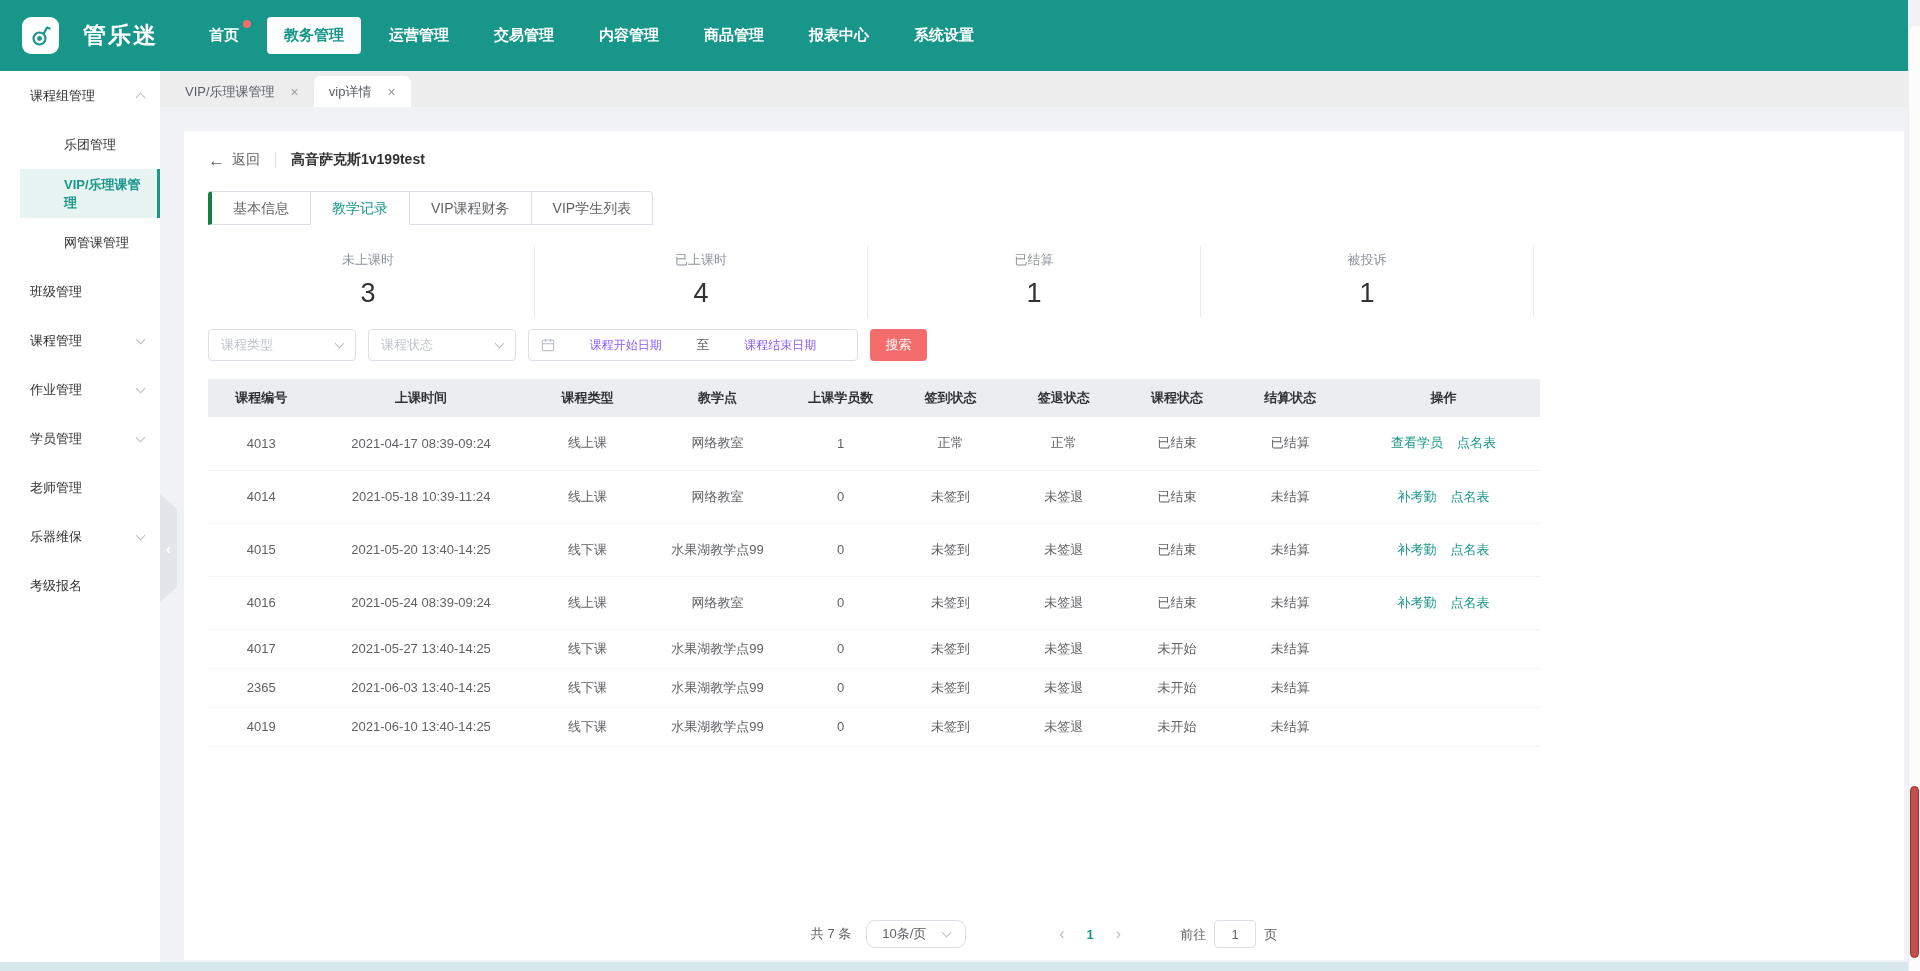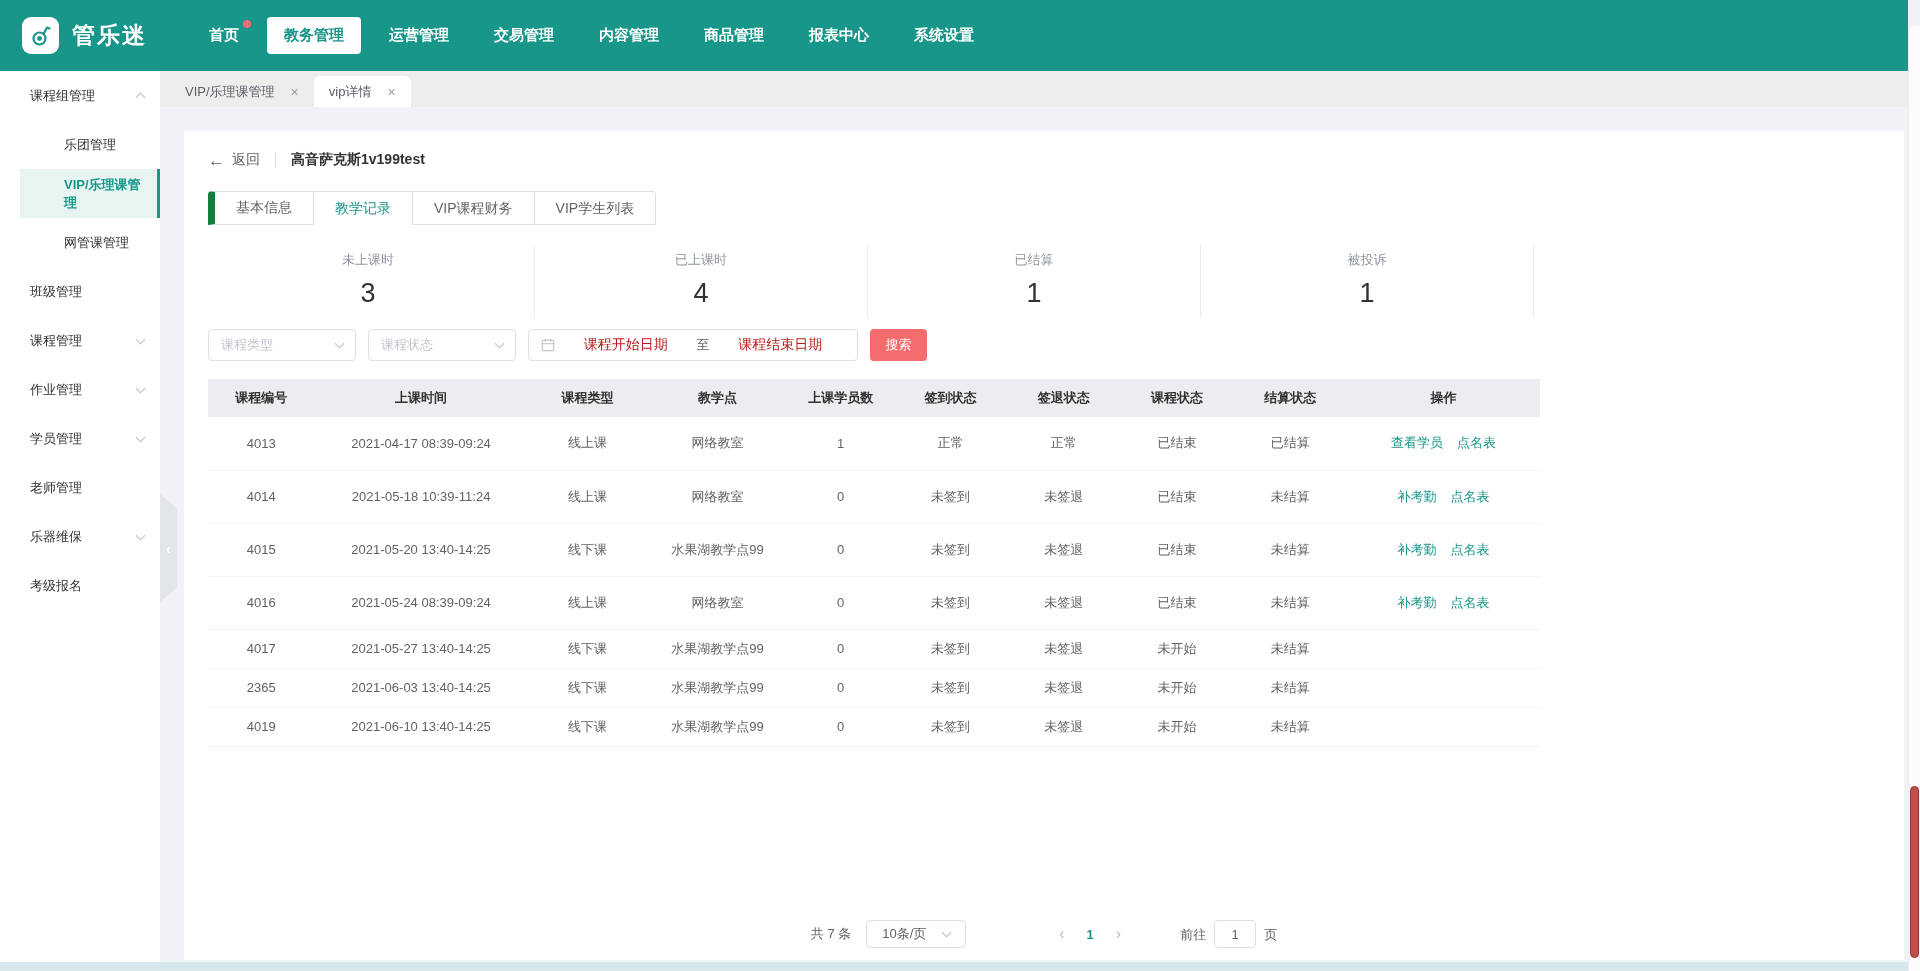--- a/index.html
+++ b/index.html
@@ -1,21 +1,21 @@
 <!DOCTYPE html>
 <html style="--accent: #179689; --danger: #f56c6c;"><head>
 <meta charset="utf-8">
 <style>
   * { margin:0; padding:0; box-sizing:border-box; }
   html,body { width:1920px; height:971px; overflow:hidden; }
   body { font-family:"Liberation Sans","DejaVu Sans",sans-serif; background:#f0f2f5; position:relative; color:#303133; }
 
   
   .navbar { position:absolute; top:0; left:0; width:1908px; height:71px; background:var(--accent,#179689); display:flex; align-items:center; z-index:20; }
-  .brand { display:flex; align-items:center; gap:13px; padding-left:22px; width:192px; flex:none; }
+  .brand { display:flex; align-items:center; gap:24px; padding-left:22px; width:192px; flex:none; }
   .logo { width:37px; height:37px; background:#fff; border-radius:9px; display:flex; align-items:center; justify-content:center; flex:none; }
   .brand-name { color:#fff; font-size:23px; font-weight:700; letter-spacing:2px; white-space:nowrap; }
   .nav-menu { display:flex; align-items:center; gap:11px; }
   .nav-item { position:relative; color:#fff; font-size:15px; font-weight:600; padding:9px 17px; border-radius:4px; cursor:pointer; white-space:nowrap; }
   .nav-item.active { background:#fff; color:var(--accent,#179689); }
   .dot { position:absolute; top:3px; right:5px; width:8px; height:8px; background:var(--danger,#f56c6c); border-radius:50%; }
   .nav-right { position:absolute; right:48px; top:0; height:71px; display:flex; align-items:center; gap:24px; }
   .icon-btn { width:22px; height:22px; cursor:pointer; }
   .user { display:flex; align-items:center; gap:9px; cursor:pointer; }
   .avatar { width:30px; height:30px; border-radius:50%; background:#fff; overflow:hidden; border:2px solid rgba(255,255,255,.9); flex:none; }
@@ -41,46 +41,46 @@
   .card { position:absolute; top:60px; left:24px; right:4px; bottom:2px; background:#fff; padding:14px 24px; }
 
   .page-header { display:flex; align-items:center; gap:15px; margin-top:6px; }
   .back { display:flex; align-items:center; gap:7px; color:#606266; font-size:14px; cursor:pointer; }
   .back .arr { font-size:17px; line-height:1; }
   .divider-v { width:1px; height:16px; background:#dcdfe6; }
   .page-title { font-size:14px; font-weight:700; color:#303133; }
 
   .detail-tabs { display:flex; margin-top:22px; }
   .dtab { height:34px; line-height:32px; padding:0 21px; border:1px solid #dcdfe6; border-left:none; font-size:14px; color:#606266; cursor:pointer; background:#fff; white-space:nowrap; }
-  .dtab:first-child { border-left:7px solid #15803d; border-radius:4px 0 0 0;font-family:Liberation Serif, serif; }
+  .dtab:first-child { border-left:4px solid #15803d; border-radius:4px 0 0 0; }
   .dtab:last-child { border-radius:0 4px 0 0; }
   .dtab.active { color:var(--accent,#179689); font-weight:400; border-bottom-color:#fff; }
 
   .stats { display:flex; width:1332px; margin:20px 8px 0 -6px; }
   .stat { flex:1; text-align:center; padding:6px 0 8px; border-right:1px solid #e9ecef; }
   .stat .lab { font-size:13px; color:#8f959e; }
   .stat .val { font-size:27px; color:#303133; margin-top:9px; font-weight:400; }
 
   .filters { display:flex; align-items:center; margin-top:12px; gap:12px; }
   .select { width:148px; height:32px; border:1px solid #dcdfe6; border-radius:4px; display:flex; align-items:center; justify-content:space-between; padding:0 12px; color:#c0c4cc; font-size:13px; background:#fff; cursor:pointer; }
   .daterange { width:330px; height:32px; border:1px solid #dcdfe6; border-radius:4px; display:flex; align-items:center; padding:0 12px; gap:6px; background:#fff; cursor:pointer; }
-  .daterange .ph { color:#b91c1c; font-size:14px; flex:1; text-align:center; }
+  .daterange .ph { color:#8b5cf6; font-size:12px; flex:1; text-align:center; }
   .daterange .to { color:#606266; font-size:13px; flex:none; }
   .btn-search { width:57px; height:32px; background:var(--danger,#f56c6c); color:#fff; border:none; border-radius:4px; font-size:13px; cursor:pointer; }
 
   .table-wrap { margin-top:18px; width:1332px; }
   table { border-collapse:collapse; width:100%; table-layout:fixed; font-size:13px; }
   thead th { background:#ebedf0; height:38px; font-weight:700; color:#303133; text-align:center; }
   tbody td { text-align:center; color:#606266; border-bottom:1px solid #f1f3f5; overflow:hidden; white-space:nowrap; }
   tr.tall td { height:53px; }
   tr.short td { height:39px; }
   .link { color:var(--accent,#179689); cursor:pointer; margin:0 7px; text-decoration:none; display:inline-block; }
 
   .pagination { position:absolute; left:0; right:0; bottom:12px; display:flex; align-items:center; justify-content:center; gap:15px; font-size:13px; color:#606266; }
-  .psize { width:100px; height:28px; border:1px solid #dcdfe6; border-radius:4px; display:flex; align-items:center; justify-content:center; gap:17px; color:#606266; cursor:pointer; background:#fff; }
+  .psize { width:100px; height:28px; border:1px solid #dcdfe6; border-radius:9px; display:flex; align-items:center; justify-content:center; gap:17px; color:#606266; cursor:pointer; background:#fff; }
   .parrow { color:#b8bcc4; font-size:16px; cursor:pointer; padding:0 3px; }
   .pcur { color:var(--accent,#179689); font-weight:700; padding:0 4px; }
   .pgoto input { width:42px; height:28px; border:1px solid #dcdfe6; border-radius:4px; text-align:center; font-size:13px; color:#606266; margin:0 8px; }
 
   
   .scrollbar { position:absolute; right:0; top:26px; width:12px; bottom:0; background:#fcfcfc; border-left:1px solid #ececec; border-radius:6px 0 0 0; z-index:30; }
   .scroll-thumb { position:absolute; left:1px; right:1px; top:760px; height:172px; background:#c0504c; border:1px solid #96312e; border-radius:5px; cursor:pointer; }
   .bottom-strip { position:absolute; left:0; right:12px; bottom:0; height:9px; background:#d6e8ec; z-index:15; }
 </style>
 </head>

